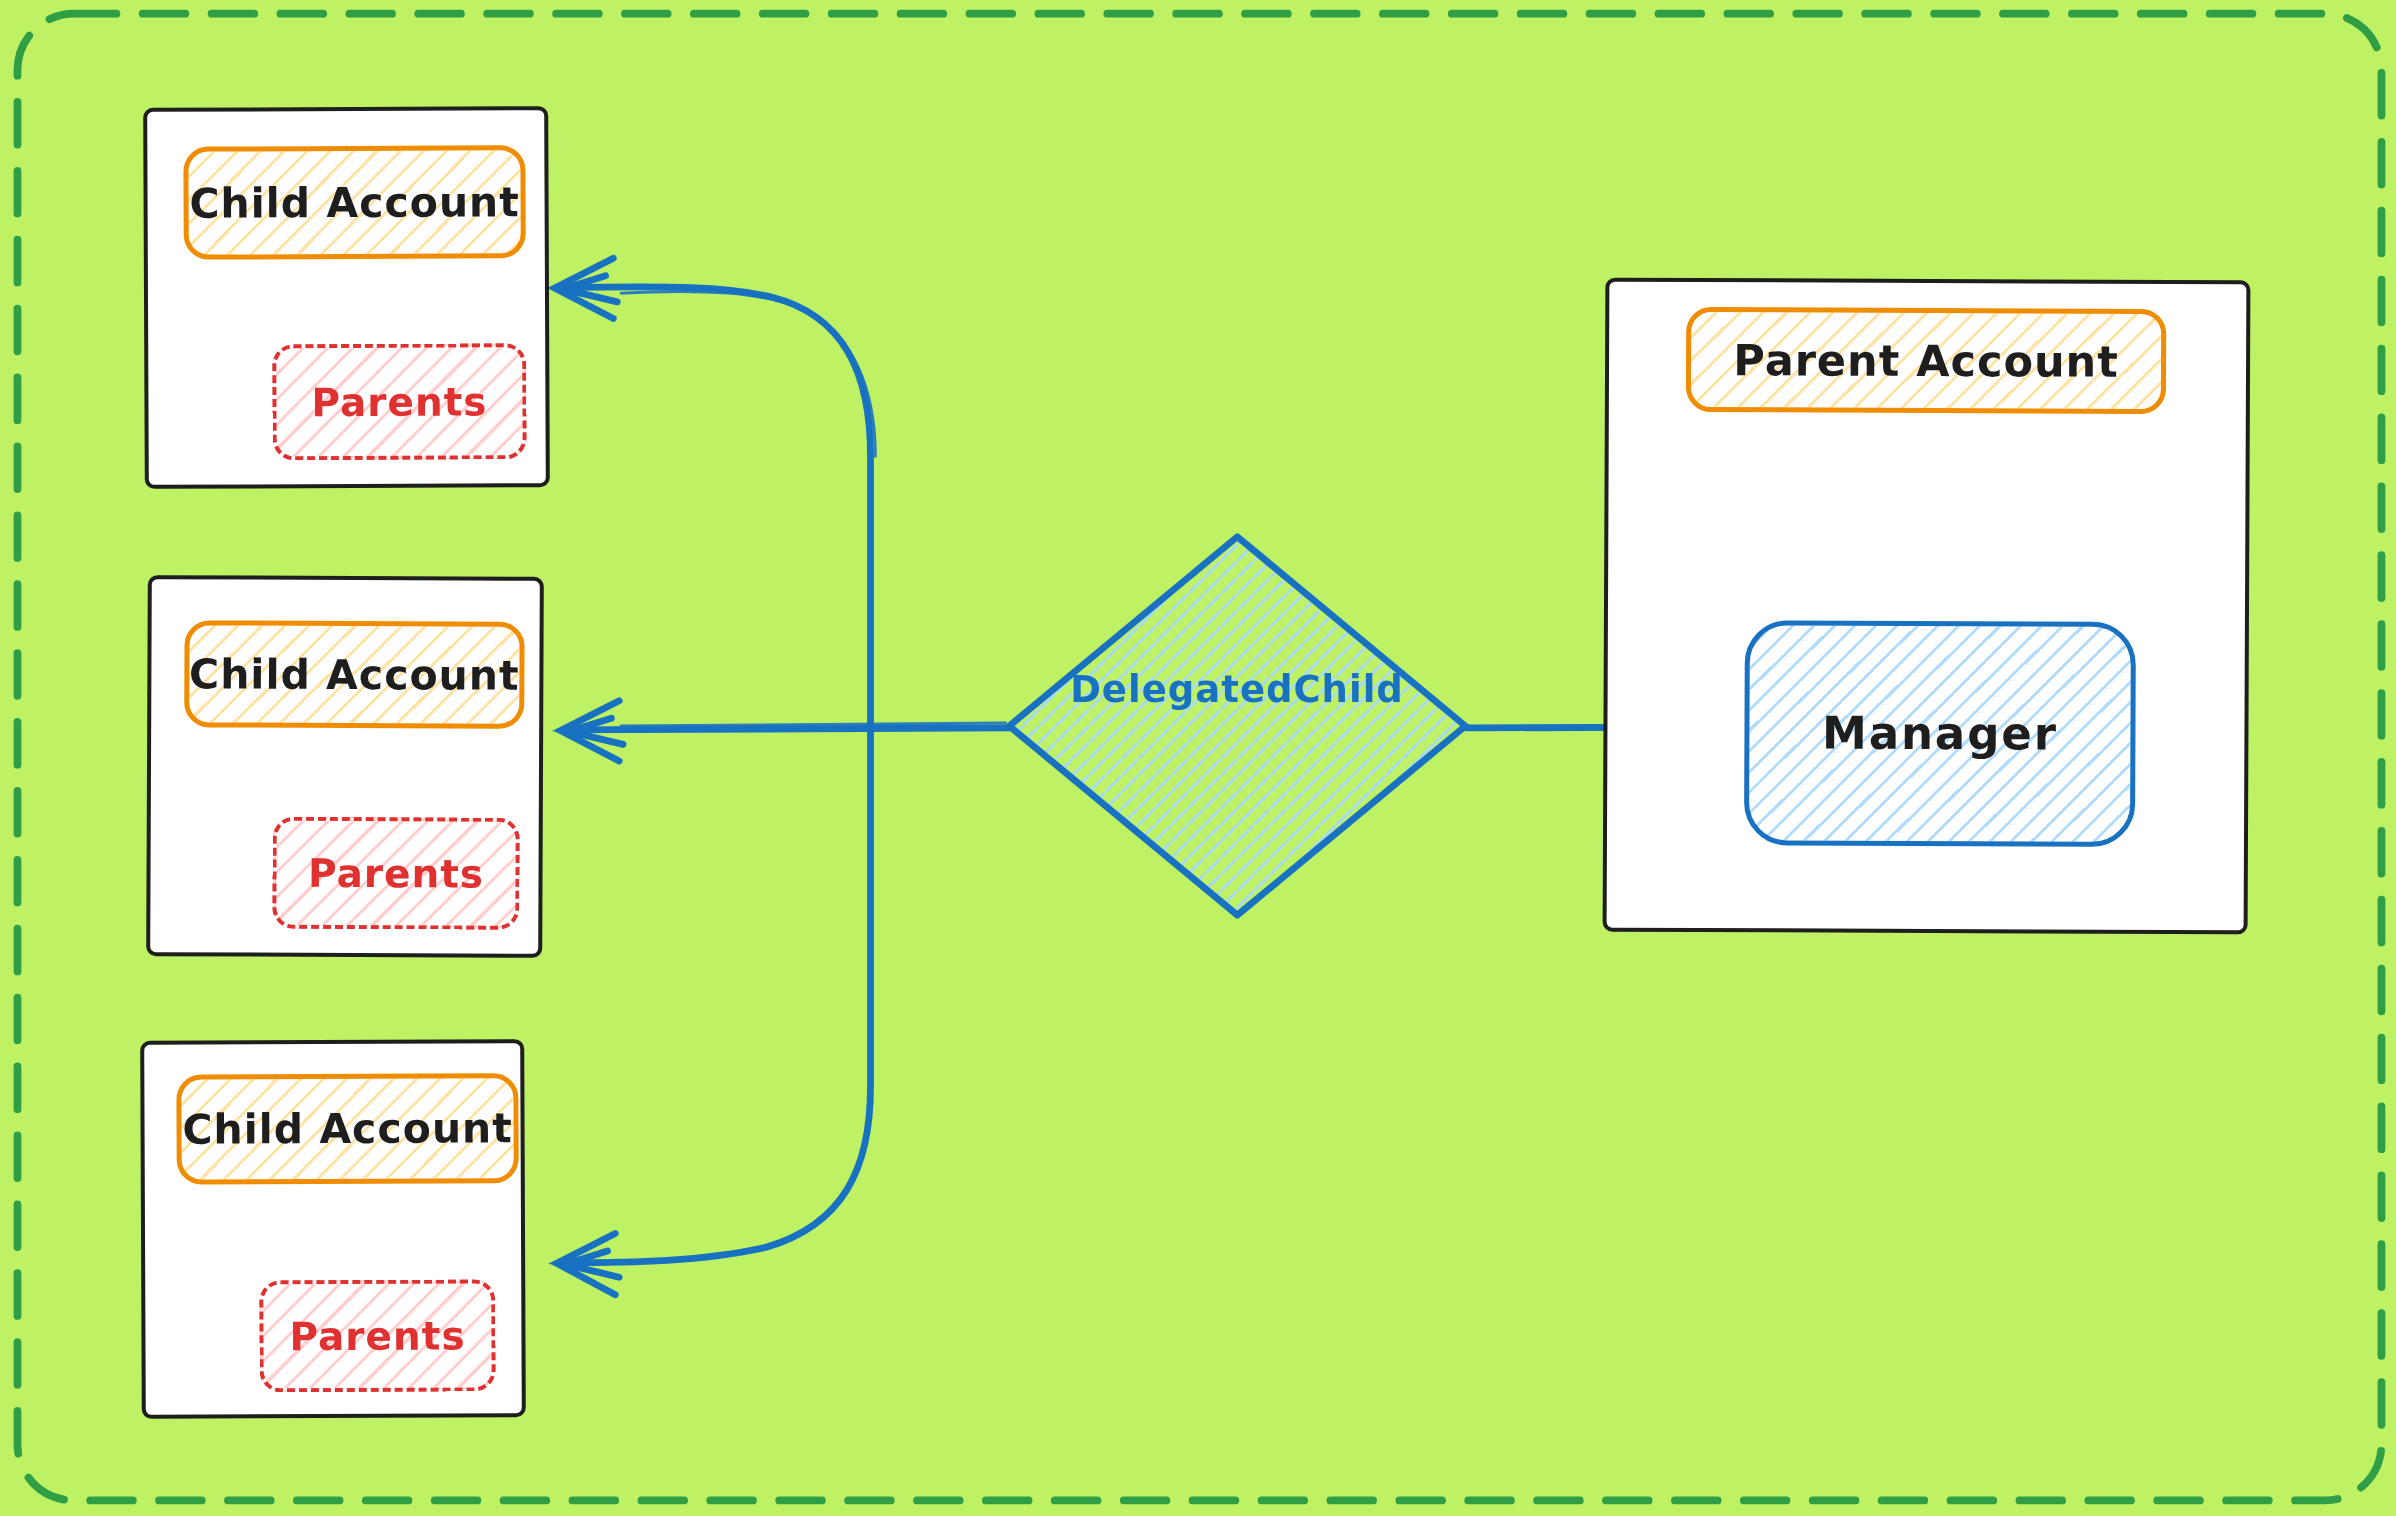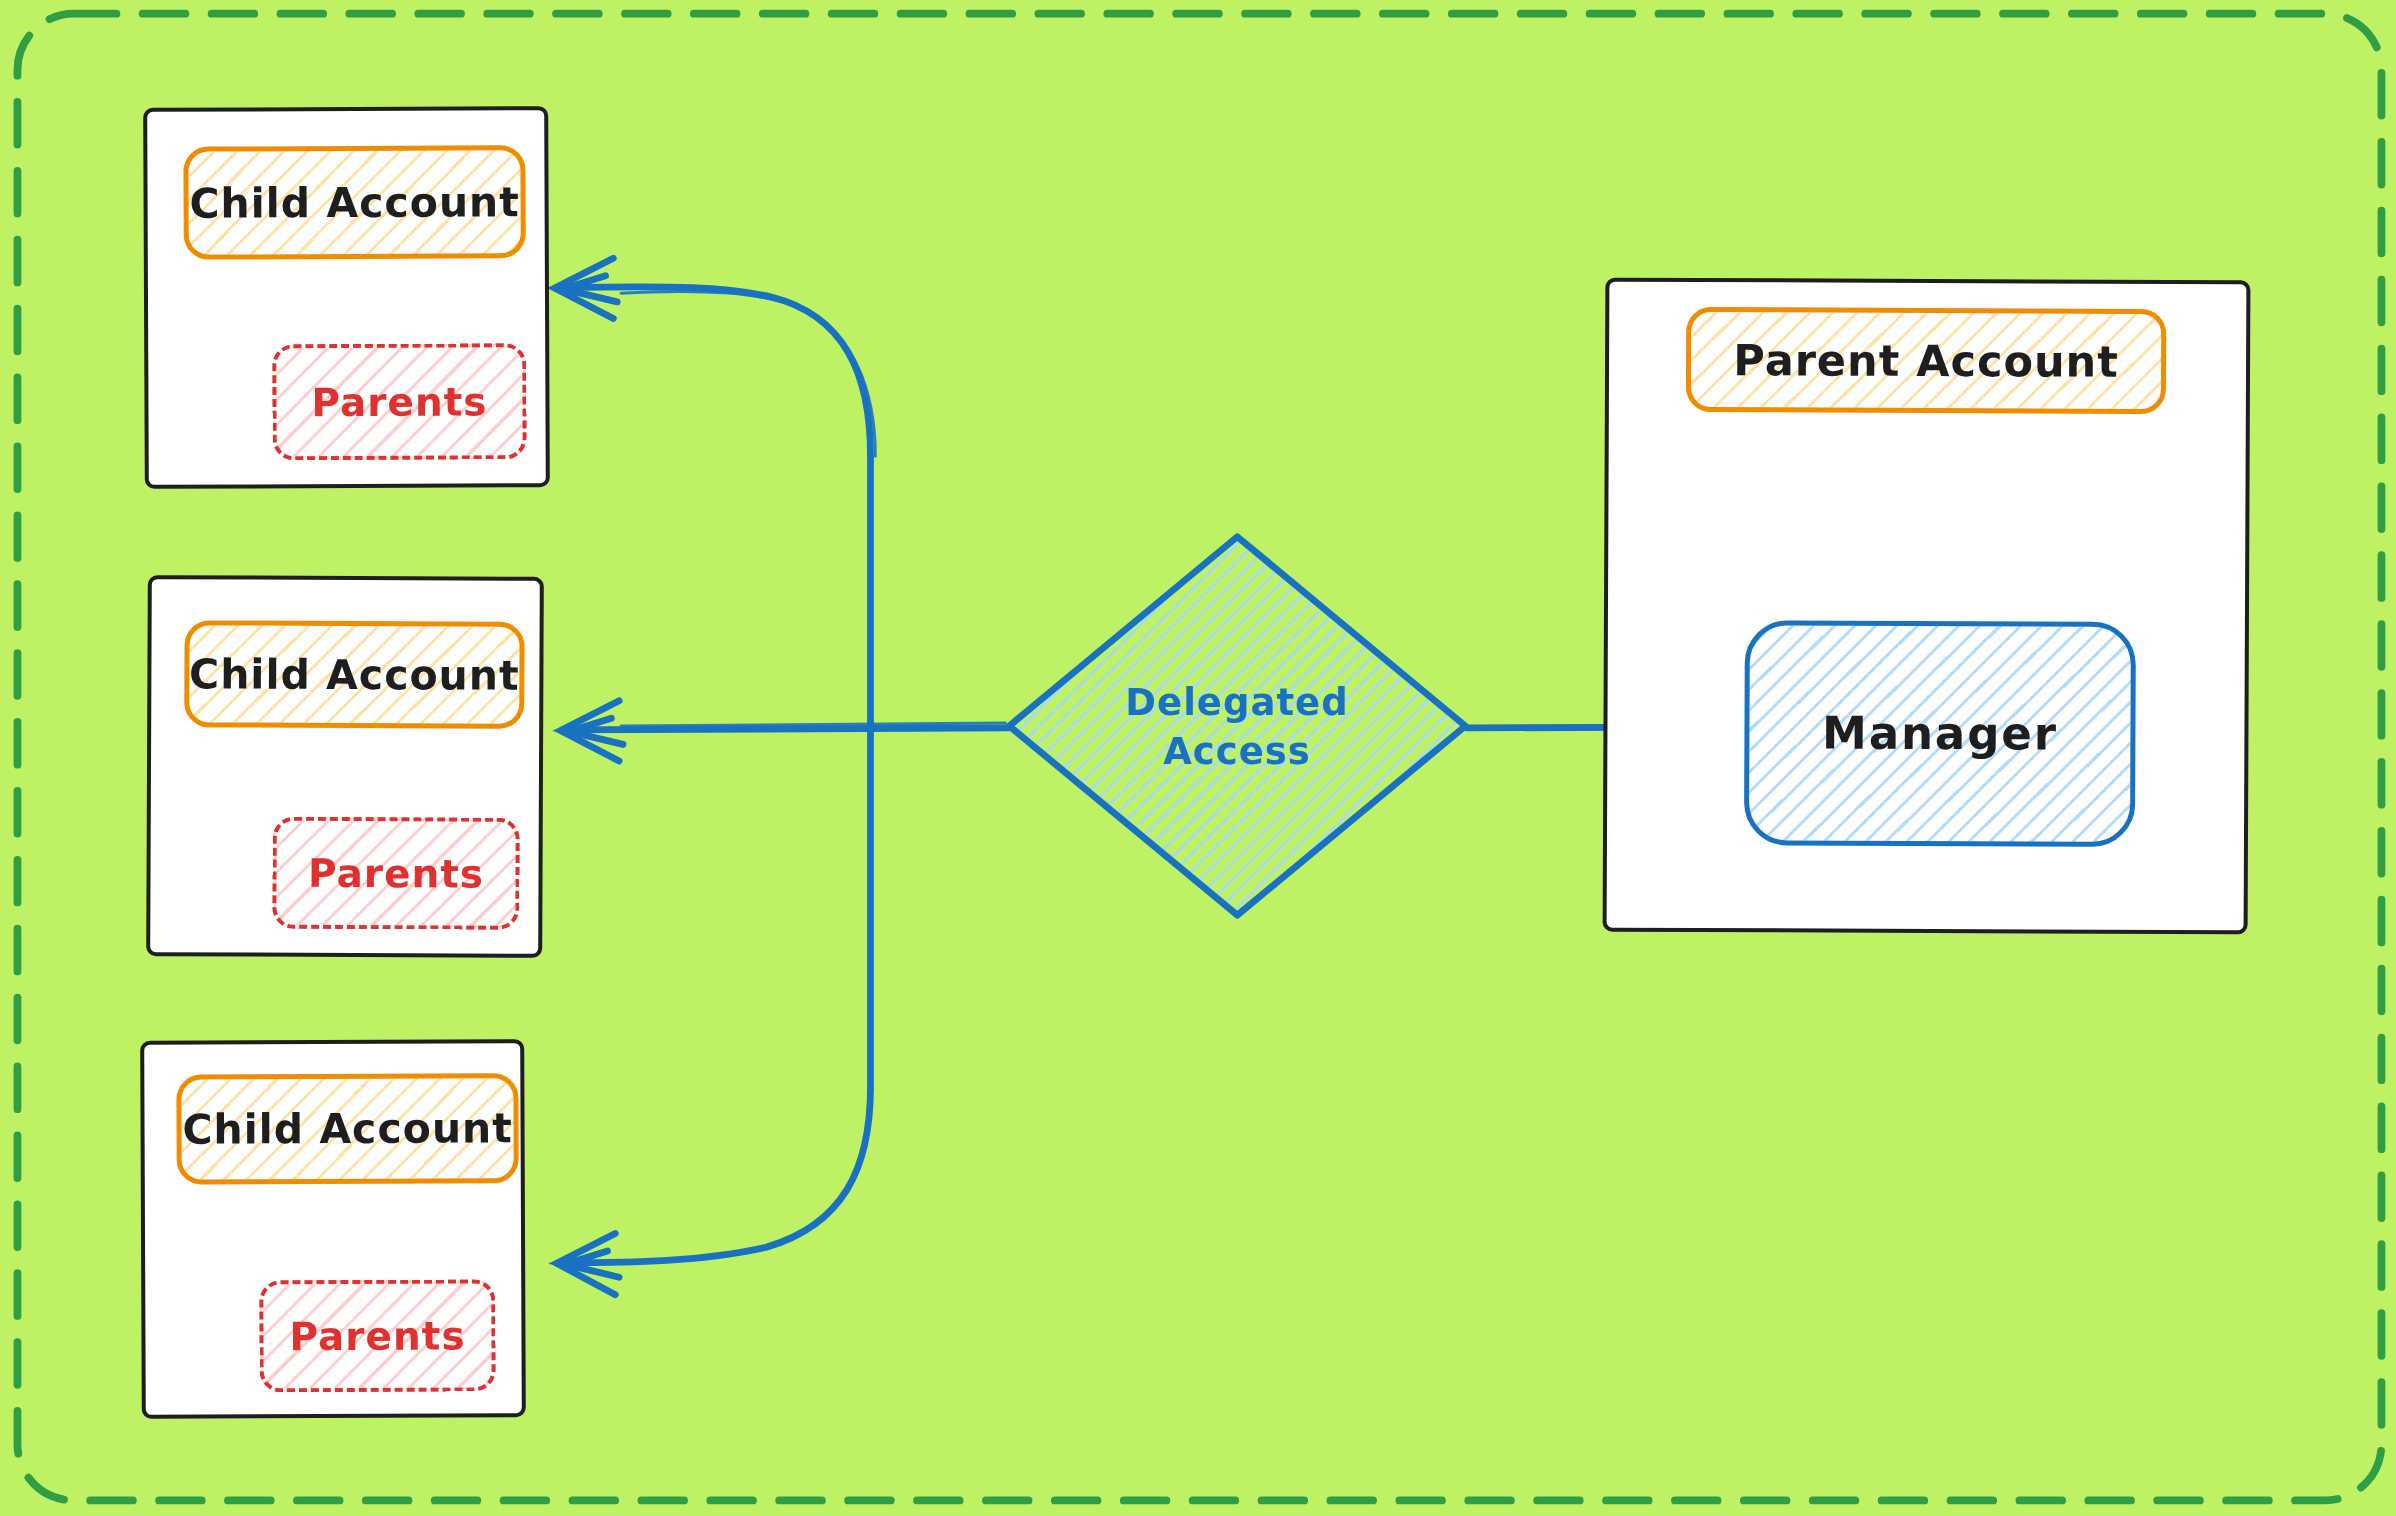--- a/index.html
+++ b/index.html
@@ -41,21 +41,21 @@
     border:5.8px solid #1971c2;border-radius:43px;
     background:
       repeating-linear-gradient(135deg,
         rgba(116,192,252,0.55) 0 2.9px, transparent 2.9px 14.6px);
     display:flex;align-items:center;justify-content:center;
     color:#1e1e1e;font-weight:bold;font-size:45px;
     letter-spacing:1.9px;white-space:nowrap;
   }
   .diamond-label{
     position:absolute;z-index:3;
-    display:flex;flex-direction:column;align-items:center;justify-content:center;
+    display:flex;flex-direction:row;align-items:flex-start;justify-content:center;
     color:#1971c2;font-weight:bold;font-size:37px;line-height:1.32;
     text-align:center;letter-spacing:1px;
   }
   .r1{transform:rotate(-0.25deg);}
   .r2{transform:rotate(0.25deg);}
 </style>
 </head>
 <body>
 
 <div id="canvas">
@@ -130,17 +130,17 @@
     <div class="account-label" style="left:77px;top:25px;width:480px;height:105px;font-size:43px;">
       <span>Parent Account</span>
     </div>
     <div class="manager-box" style="left:137px;top:338px;width:391px;height:225px;">
       <span>Manager</span>
     </div>
   </div>
 
   <div class="diamond-label" style="left:1067px;top:666px;width:340px;height:124px;">
     <span>Delegated</span>
-    <span>Access</span>
+    <span>Child</span>
   </div>
 
 </div>
 
 
 </body></html>

